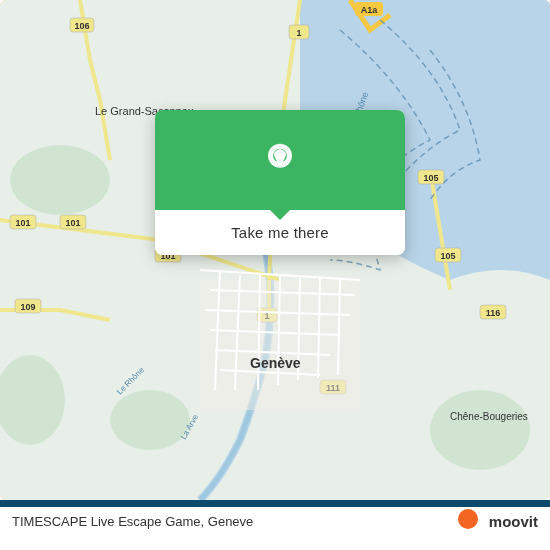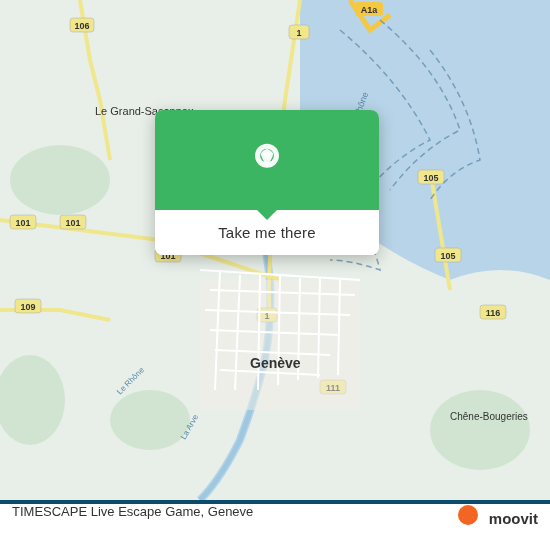--- a/index.html
+++ b/index.html
@@ -11,34 +11,35 @@
       position: relative;
     }
 
     
     #map-container {
       width: 550px;
       height: 500px;
       position: relative;
       overflow: hidden;
       background: #fdba74;
+      border-radius: 6px;
     }
 
     
     #map-svg {
       width: 100%;
       height: 100%;
     }
 
     
     #popup-card {
       position: absolute;
       top: 110px;
       left: 155px;
-      width: 224px;
+      width: 250px;
       background: #fff;
       border-radius: 8px;
       box-shadow: 0 4px 16px rgba(0,0,0,0.25);
       overflow: hidden;
       z-index: 10;
     }
 
     #popup-green {
       background: #3cb563;
       width: 100%;
@@ -80,23 +81,23 @@
       color: #333;
       font-weight: 500;
       letter-spacing: 0.2px;
     }
 
     
     #bottom-bar {
       width: 550px;
       height: 36px;
       background: #fff;
-      border-top: 4px solid #0c4a6e;
+      border-top: 7px solid #0c4a6e;
       display: flex;
-      align-items: flex-start;
+      align-items: center;
       justify-content: space-between;
       padding: 0 12px;
     }
 
     #location-text {
       font-size: 13px;
       color: #333;
     }
 
     #moovit-logo {

